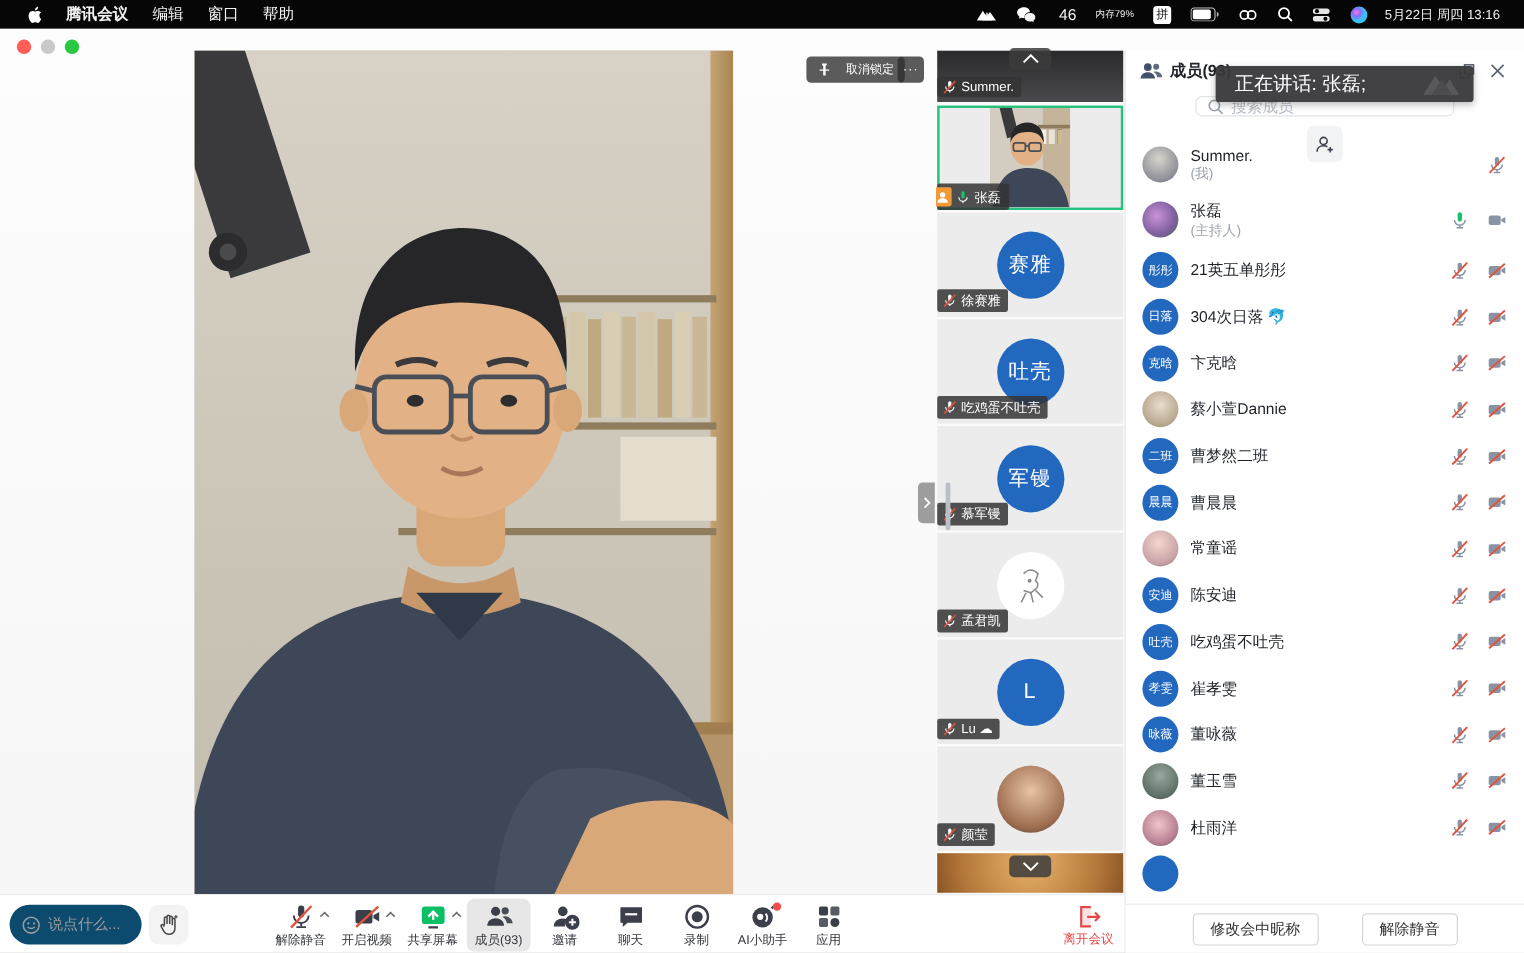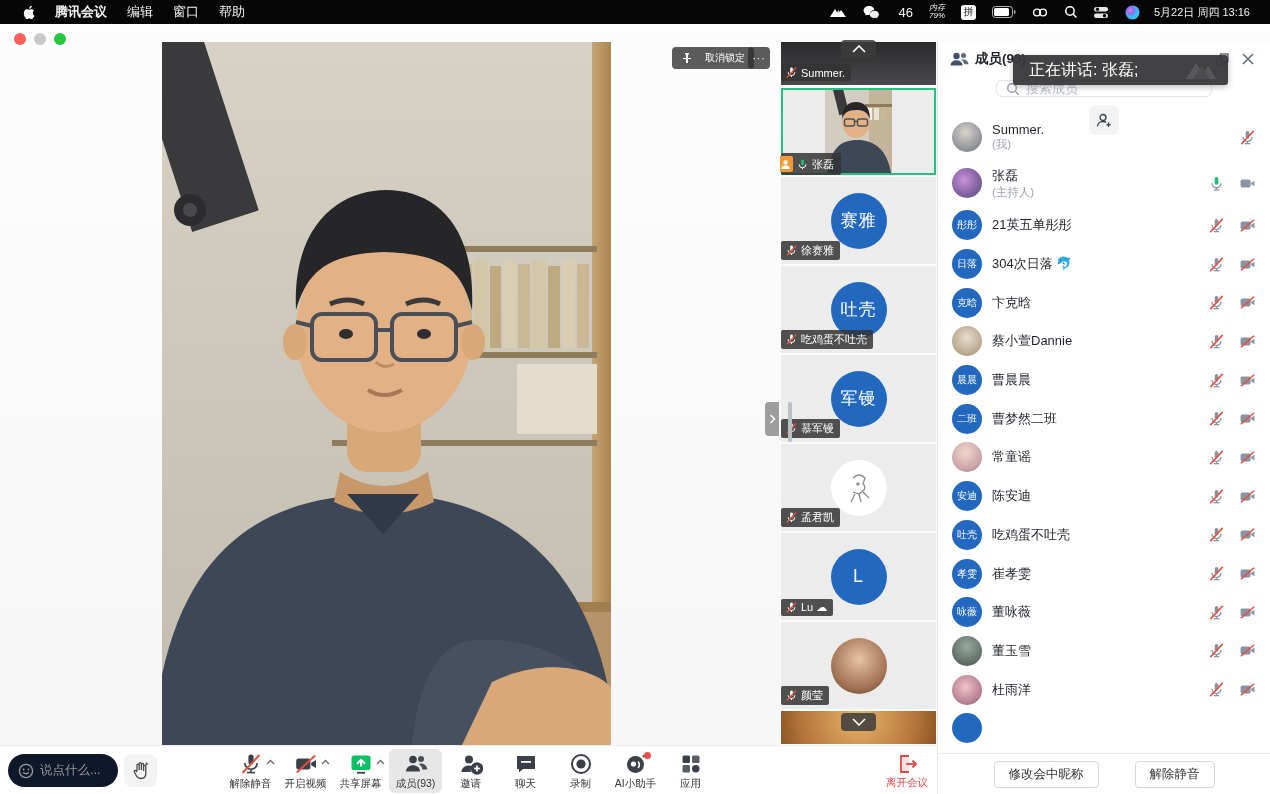--- a/index.html
+++ b/index.html
@@ -5,21 +5,21 @@
   * { margin:0; padding:0; box-sizing:border-box; }
   html,body { width:1270px; height:794px; font-family:"Liberation Sans","DejaVu Sans",sans-serif; background:#000; overflow:hidden; }
   .stage { position:relative; width:1270px; height:794px; background:#fff; }
 
   
   .menubar { position:absolute; top:0; left:0; width:1270px; height:24px; background:#060606; color:#fff; display:flex; align-items:center; justify-content:space-between; padding:0 12px; font-size:13px; }
   .menubar .left, .menubar .right { display:flex; align-items:center; gap:0; }
   .menu-item { padding:0 10px; height:24px; display:flex; align-items:center; color:#f2f2f2; }
   .menu-item.appname { font-weight:bold; }
   .status-item { padding:0 8px; display:flex; align-items:center; gap:20px; color:#f2f2f2; }
-  .mem2 { display:flex; flex-direction:column; line-height:8px; font-size:8px; text-align:center;font-style:italic; }
+  .mem2 { display:flex; flex-direction:row; line-height:8px; font-size:8px; text-align:center; }
   .pin-badge { width:15px; height:15px; background:#fff; color:#111; border-radius:3px; font-size:10px; display:flex; align-items:center; justify-content:center; }
   .clock { font-size:11px; padding-left:6px; }
 
   
   .window { position:absolute; top:24px; left:0; width:1270px; height:770px; background:linear-gradient(180deg,#fdfdfd,#f6f6f6); }
   .traffic { position:absolute; top:9px; left:14px; display:flex; gap:8px; }
   .traffic span { width:12px; height:12px; border-radius:50%; display:block; }
   .t-red{background:#ff5f57;} .t-mid{background:#c9c9c7;} .t-green{background:#28c840;}
 
   
@@ -73,21 +73,21 @@
   .p5{background:radial-gradient(circle at 50% 35%,#9aa89e,#5d6e66 70%,#3a4742);}
   .p6{background:radial-gradient(circle at 45% 40%,#f0c4c9,#b77f93 65%,#5d3f52);}
   .girl1{background:radial-gradient(circle at 50% 38%,#e7c3a4,#9e6d50 68%,#4f382c);}
 
   
   .tooltip { position:absolute; left:1013px; top:31px; width:215px; height:30px; background:rgba(56,56,58,.95); border-radius:3px; color:#fff; font-size:16px; display:flex; align-items:center; padding:0 10px 0 16px; z-index:20; box-shadow:0 2px 6px rgba(0,0,0,.25); }
   .tooltip .wm { margin-left:auto; opacity:.55; }
 
   
   .toolbar { position:absolute; left:0; top:721px; width:937px; height:49px; background:#fff; border-top:1px solid #ededed; }
-  .msg-box { position:absolute; left:8px; top:8px; width:110px; height:33px; background:#0f172a; border-radius:17px; display:flex; align-items:center; gap:6px; padding:0 10px; color:#9a9a9a; font-size:12.5px; }
+  .msg-box { position:absolute; left:8px; top:8px; width:110px; height:33px; background:#0c4a6e; border-radius:17px; display:flex; align-items:center; gap:6px; padding:0 10px; color:#9a9a9a; font-size:12.5px; }
   .hand-btn { position:absolute; left:124px; top:8px; width:33px; height:33px; background:#f3f3f3; border-radius:8px; display:flex; align-items:center; justify-content:center; }
   .tb-row { position:absolute; left:224px; top:3px; display:flex; gap:2px; }
   .tb-btn { width:53px; height:44px; display:flex; flex-direction:column; align-items:center; justify-content:center; gap:1px; border-radius:6px; position:relative; }
   .tb-btn.selected { background:#e7e7e7; }
   .tb-label { font-size:10.5px; color:#33353a; white-space:nowrap; }
   .tb-caret { position:absolute; right:2px; top:10px; color:#6a6a6a; }
   .tb-badge { position:absolute; top:3px; right:11px; width:7px; height:7px; border-radius:50%; background:#f24b4b; }
   .leave-btn { position:absolute; left:880px; top:3px; width:54px; height:44px; display:flex; flex-direction:column; align-items:center; justify-content:center; gap:1px; }
   .leave-btn .tb-label { color:#e64646; }
 
@@ -606,47 +606,47 @@
               <span>
                 <svg width="17" height="17" viewBox="0 0 16 16" fill="none">
                   <rect x="1.5" y="4.3" width="9.4" height="7.4" rx="1.6" fill="#8a93a3"></rect>
                   <path d="M11.4 7.2 14.5 5.4v5.2l-3.1-1.8z" fill="#8a93a3"></path>
                   <line x1="1.8" y1="13.4" x2="14.2" y2="2.6" stroke="#e0533f" stroke-width="1.5"></line>
                 </svg>
               </span>
             </div>
           </div>
           <div class="m-row">
+            <div class="m-avatar">二班</div>
+            <div class="m-name-wrap">
+              <div class="m-name">曹梦然二班</div>
+            </div>
+            <div class="m-icons">
+              <span>
+                <svg width="17" height="17" viewBox="0 0 16 16" fill="none">
+                  <rect x="6.3" y="1.8" width="3.4" height="7" rx="1.7" fill="#8a93a3"></rect>
+                  <path d="M3.8 7.6a4.2 4.2 0 0 0 8.4 0" stroke="#8a93a3" stroke-width="1.2"></path>
+                  <line x1="8" y1="11.8" x2="8" y2="13.6" stroke="#8a93a3" stroke-width="1.2"></line>
+                  <line x1="5.4" y1="13.8" x2="10.6" y2="13.8" stroke="#8a93a3" stroke-width="1.2"></line>
+                  <line x1="2.2" y1="14.2" x2="13.8" y2="1.8" stroke="#e0533f" stroke-width="1.5"></line>
+                </svg>
+              </span>
+              <span>
+                <svg width="17" height="17" viewBox="0 0 16 16" fill="none">
+                  <rect x="1.5" y="4.3" width="9.4" height="7.4" rx="1.6" fill="#8a93a3"></rect>
+                  <path d="M11.4 7.2 14.5 5.4v5.2l-3.1-1.8z" fill="#8a93a3"></path>
+                  <line x1="1.8" y1="13.4" x2="14.2" y2="2.6" stroke="#e0533f" stroke-width="1.5"></line>
+                </svg>
+              </span>
+            </div>
+          </div>
+          <div class="m-row">
             <div class="m-avatar">晨晨</div>
             <div class="m-name-wrap">
               <div class="m-name">曹晨晨</div>
-            </div>
-            <div class="m-icons">
-              <span>
-                <svg width="17" height="17" viewBox="0 0 16 16" fill="none">
-                  <rect x="6.3" y="1.8" width="3.4" height="7" rx="1.7" fill="#8a93a3"></rect>
-                  <path d="M3.8 7.6a4.2 4.2 0 0 0 8.4 0" stroke="#8a93a3" stroke-width="1.2"></path>
-                  <line x1="8" y1="11.8" x2="8" y2="13.6" stroke="#8a93a3" stroke-width="1.2"></line>
-                  <line x1="5.4" y1="13.8" x2="10.6" y2="13.8" stroke="#8a93a3" stroke-width="1.2"></line>
-                  <line x1="2.2" y1="14.2" x2="13.8" y2="1.8" stroke="#e0533f" stroke-width="1.5"></line>
-                </svg>
-              </span>
-              <span>
-                <svg width="17" height="17" viewBox="0 0 16 16" fill="none">
-                  <rect x="1.5" y="4.3" width="9.4" height="7.4" rx="1.6" fill="#8a93a3"></rect>
-                  <path d="M11.4 7.2 14.5 5.4v5.2l-3.1-1.8z" fill="#8a93a3"></path>
-                  <line x1="1.8" y1="13.4" x2="14.2" y2="2.6" stroke="#e0533f" stroke-width="1.5"></line>
-                </svg>
-              </span>
-            </div>
-          </div>
-          <div class="m-row">
-            <div class="m-avatar">二班</div>
-            <div class="m-name-wrap">
-              <div class="m-name">曹梦然二班</div>
             </div>
             <div class="m-icons">
               <span>
                 <svg width="17" height="17" viewBox="0 0 16 16" fill="none">
                   <rect x="6.3" y="1.8" width="3.4" height="7" rx="1.7" fill="#8a93a3"></rect>
                   <path d="M3.8 7.6a4.2 4.2 0 0 0 8.4 0" stroke="#8a93a3" stroke-width="1.2"></path>
                   <line x1="8" y1="11.8" x2="8" y2="13.6" stroke="#8a93a3" stroke-width="1.2"></line>
                   <line x1="5.4" y1="13.8" x2="10.6" y2="13.8" stroke="#8a93a3" stroke-width="1.2"></line>
                   <line x1="2.2" y1="14.2" x2="13.8" y2="1.8" stroke="#e0533f" stroke-width="1.5"></line>
                 </svg>

